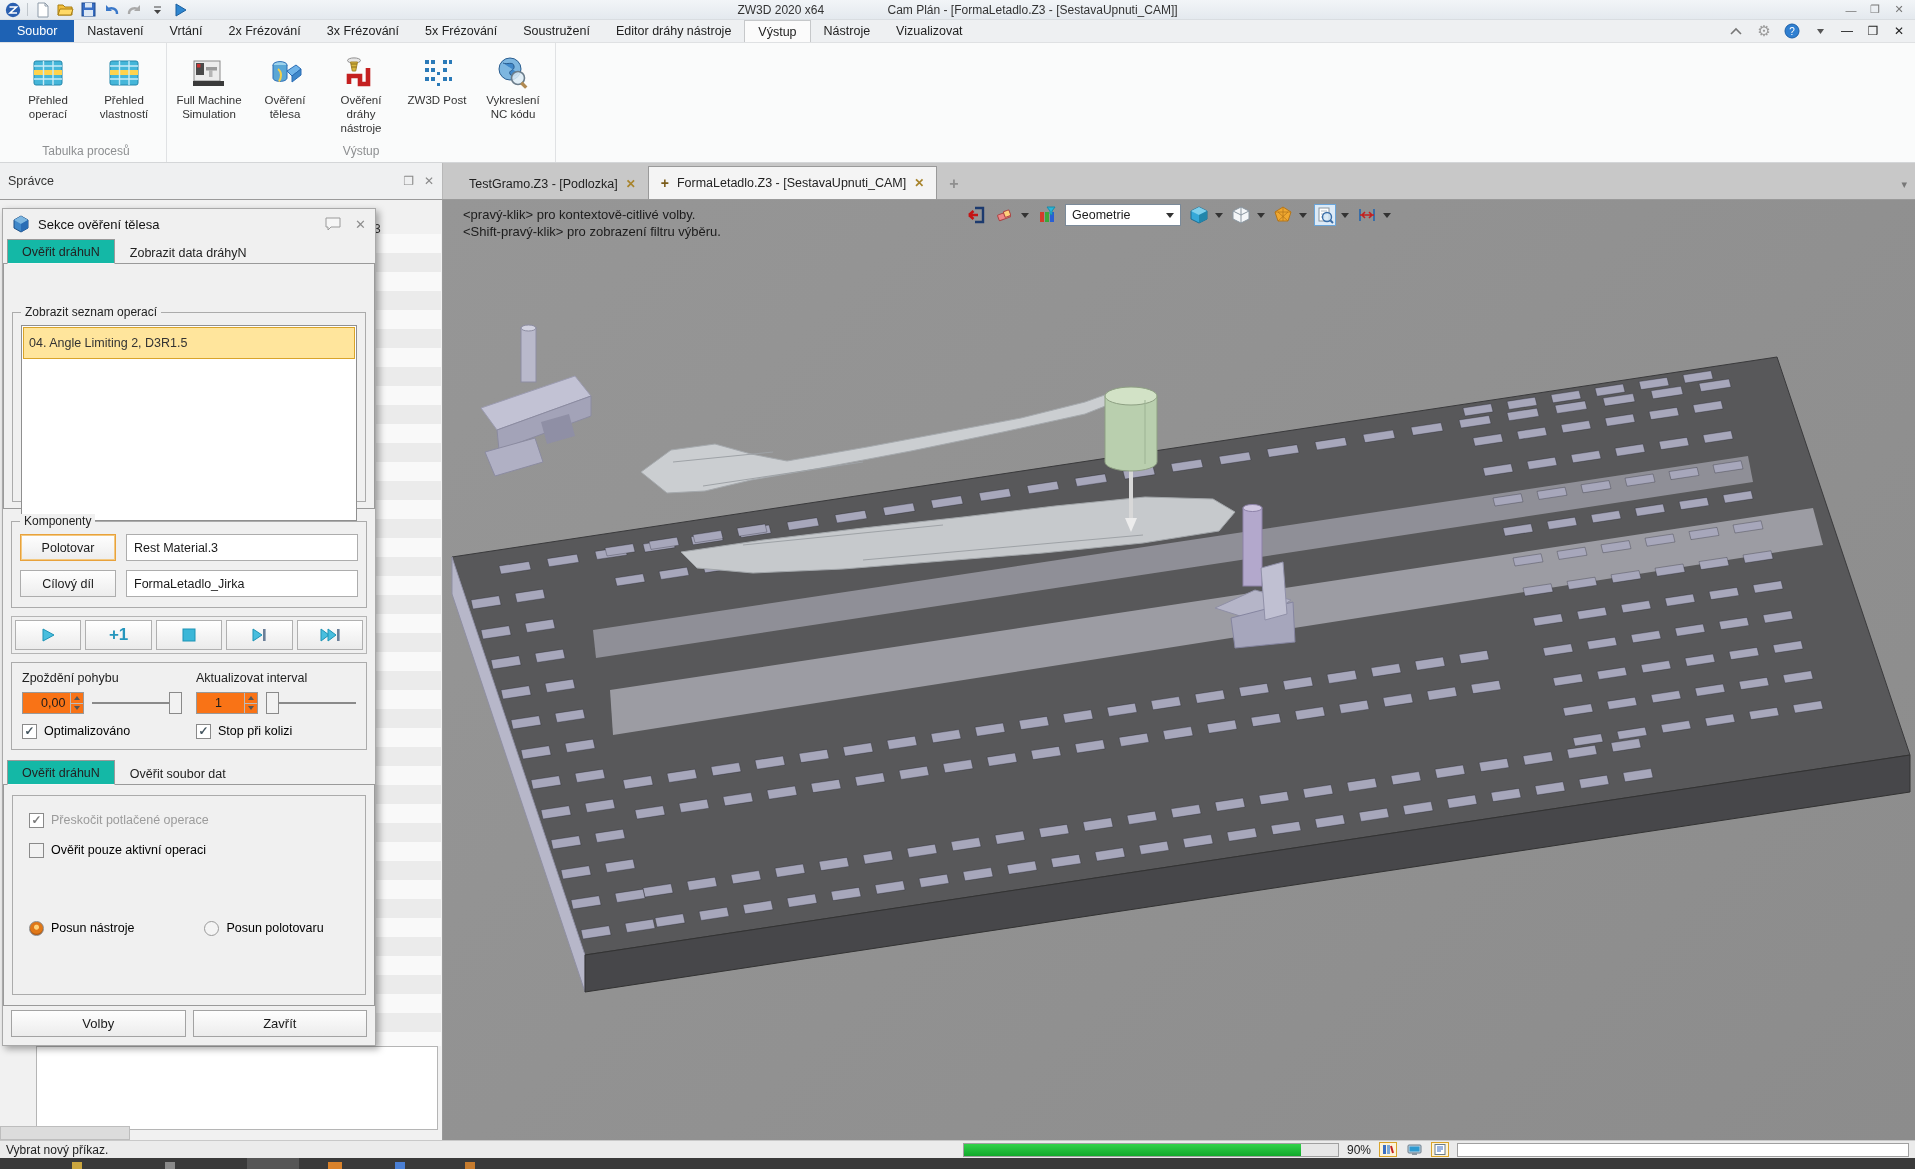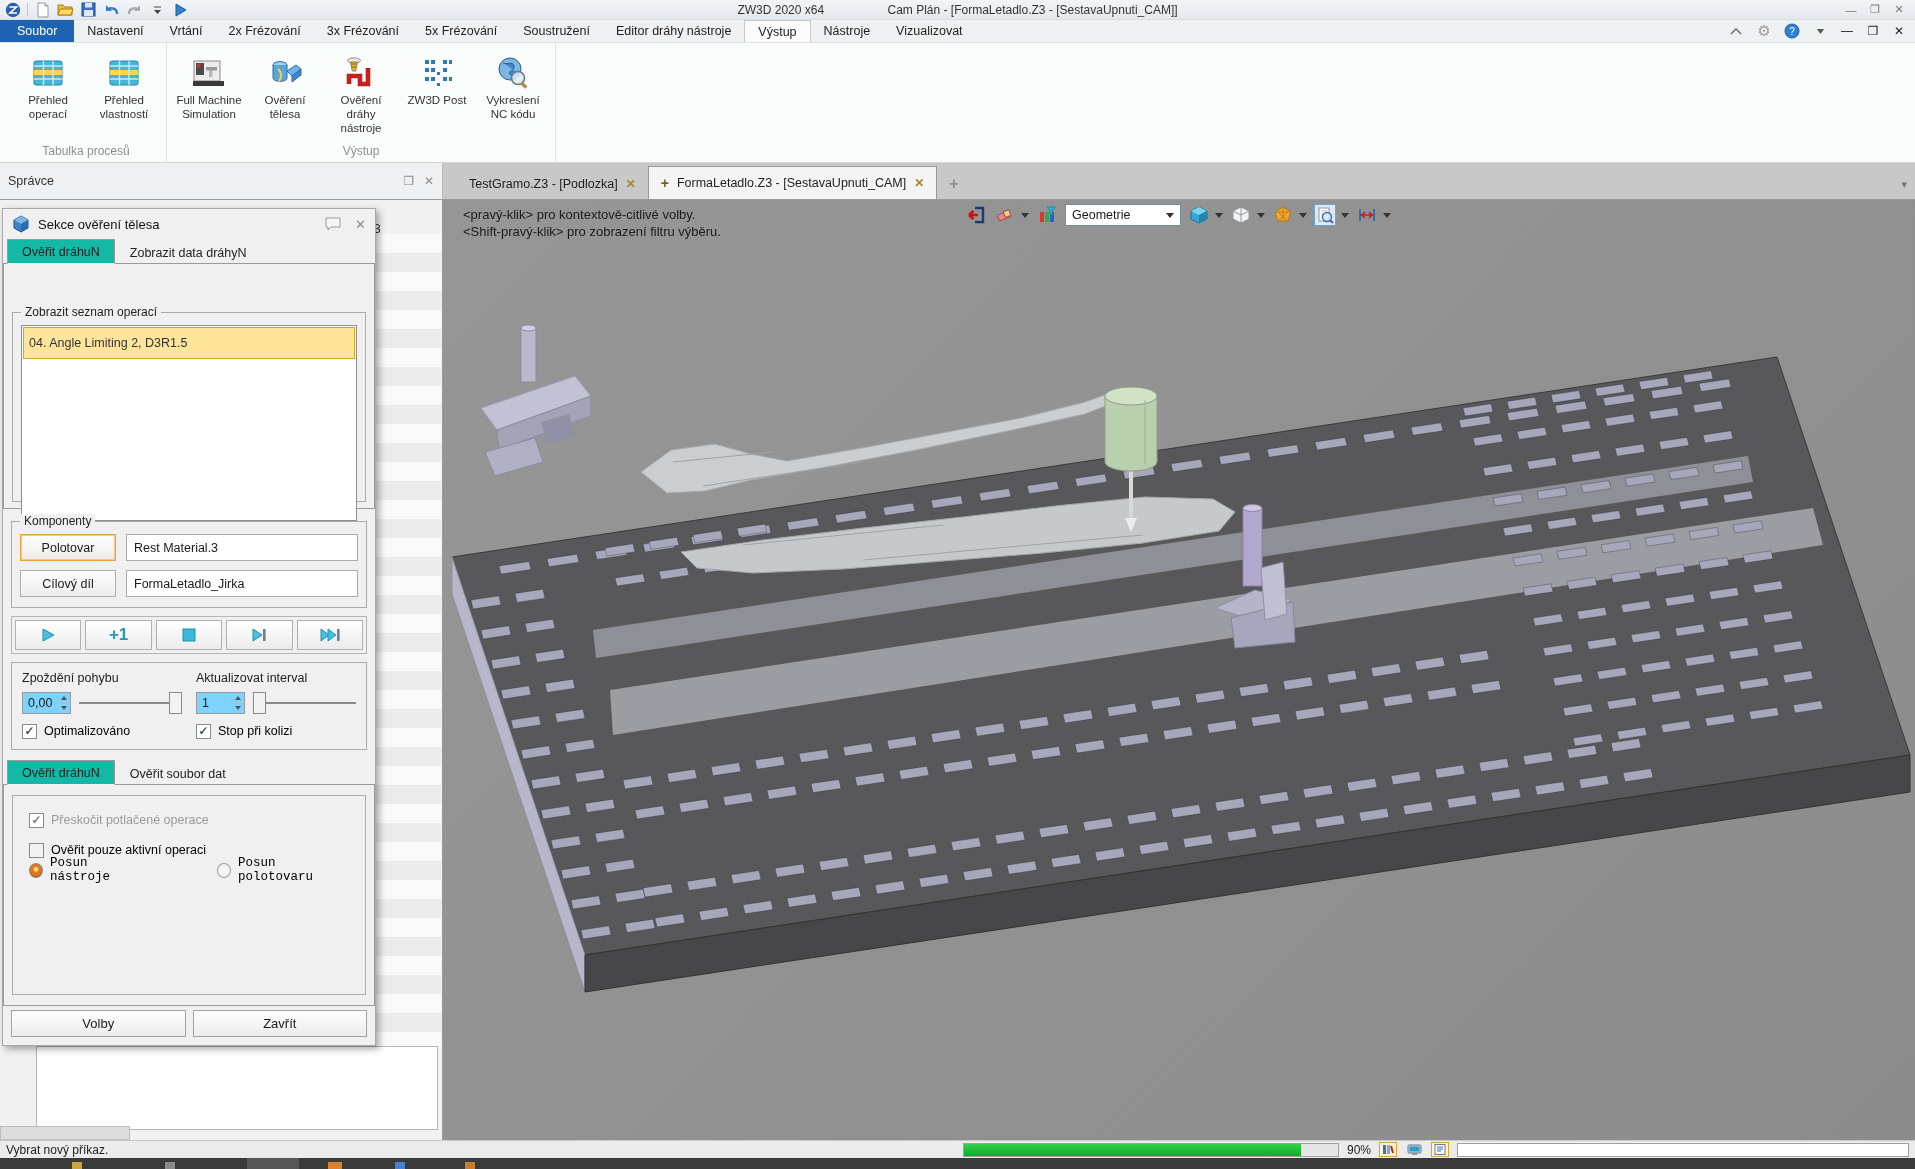--- a/index.html
+++ b/index.html
@@ -94,21 +94,21 @@
   .cfield { flex:1; height:27px; background:#fff; border:1px solid #adadad;
     display:flex; align-items:center; padding:0 7px; font-size:12.5px; }
   .playrow { margin:2px 8px 6px; border:1px solid #b5b5b5; padding:3px; display:flex; gap:4px; }
   .pbtn { flex:1; height:30px; background:linear-gradient(#ffffff,#ebebeb); border:1px solid #b0b0b0;
     display:flex; align-items:center; justify-content:center; }
   .pbtn .plus1 { color:#2596bd; font-size:17px; font-weight:bold; }
   .setbox { border:1px solid #ababab; margin:2px 8px 6px; padding:8px 10px 8px;
     display:grid; grid-template-columns:1fr 1fr; column-gap:14px; row-gap:6px; }
   .slabel { font-size:12.5px; color:#222; }
   .sliderline { display:flex; align-items:center; gap:8px; height:24px; }
-  .spin { display:flex; border:1px solid #999; background:#7dd3fc; height:22px; }
+  .spin { display:flex; border:1px solid #999; background:#f97316; height:22px;padding-left:13px; }
   .spin .val { width:34px; display:flex; align-items:center; padding-left:5px; font-size:12.5px; }
   .spin .arr { width:13px; display:flex; flex-direction:column; border-left:1px solid #bbb; }
   .spin .arr i { flex:1; display:flex; align-items:center; justify-content:center; }
   .spin .arr i:first-child { border-bottom:1px solid #bbb; }
   .tri-up { width:0; height:0; border-left:3px solid transparent; border-right:3px solid transparent; border-bottom:4px solid #555; }
   .tri-dn { width:0; height:0; border-left:3px solid transparent; border-right:3px solid transparent; border-top:4px solid #555; }
   .slider { flex:1; position:relative; height:22px; }
   .slider .trk { position:absolute; left:0; right:0; top:10px; height:2px; background:#8a8a8a; }
   .slider .hdl { position:absolute; top:0; width:13px; height:22px; background:#f2f2f2; border:1px solid #8a8a8a; }
   .hdl.right { right:0; } .hdl.left { left:0; }
@@ -502,21 +502,21 @@
       <div class="pane" style="flex:1;">
         <div class="pane2-in">
           <div class="ckrow" style="margin-bottom:10px;">
             <span class="ckbox" style="color:#7a7a7a;">✓</span>
             <span class="cklbl dim">Přeskočit potlačené operace</span>
           </div>
           <div class="ckrow">
             <span class="ckbox off"></span>
             <span class="cklbl">Ověřit pouze aktivní operaci</span>
           </div>
-          <div style="display:flex; gap:70px; font-family:Liberation Mono, monospace;">
+          <div style="display:flex; gap:70px; margin-top:58px;">
             <div class="radrow">
               <span class="rad on"></span>
               <span class="cklbl">Posun nástroje</span>
             </div>
             <div class="radrow">
               <span class="rad"></span>
               <span class="cklbl">Posun polotovaru</span>
             </div>
           </div>
         </div>

